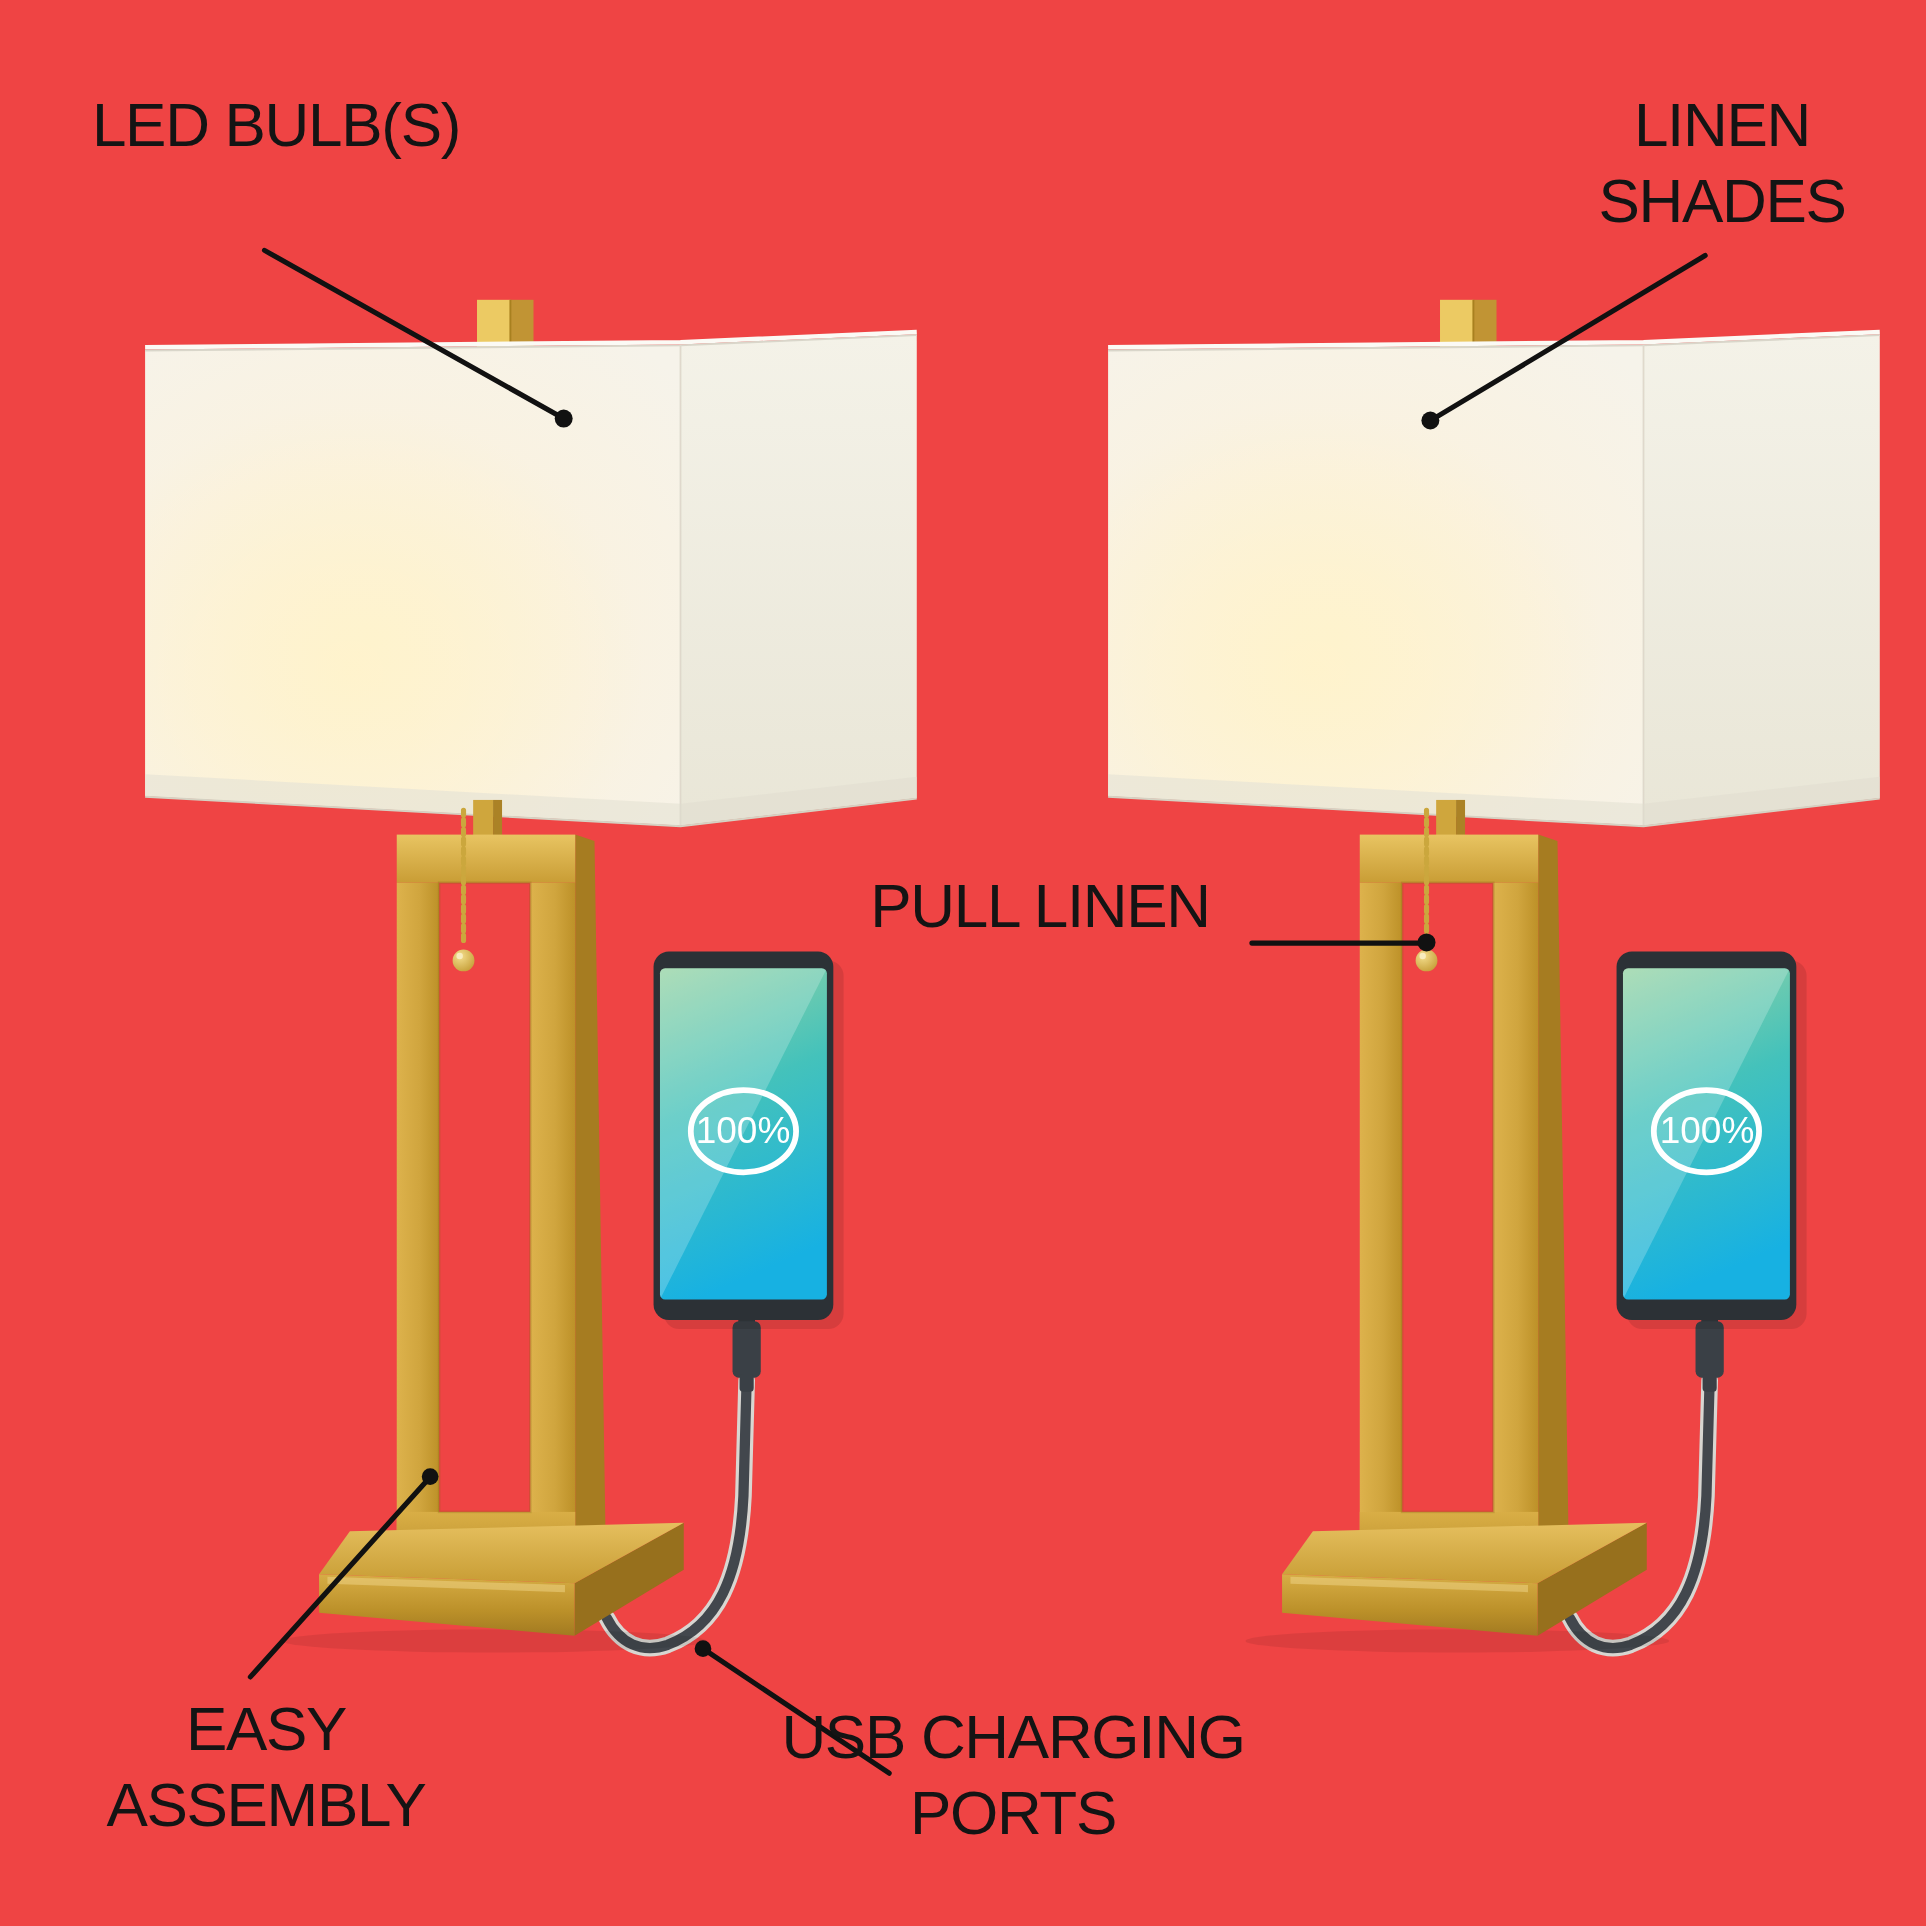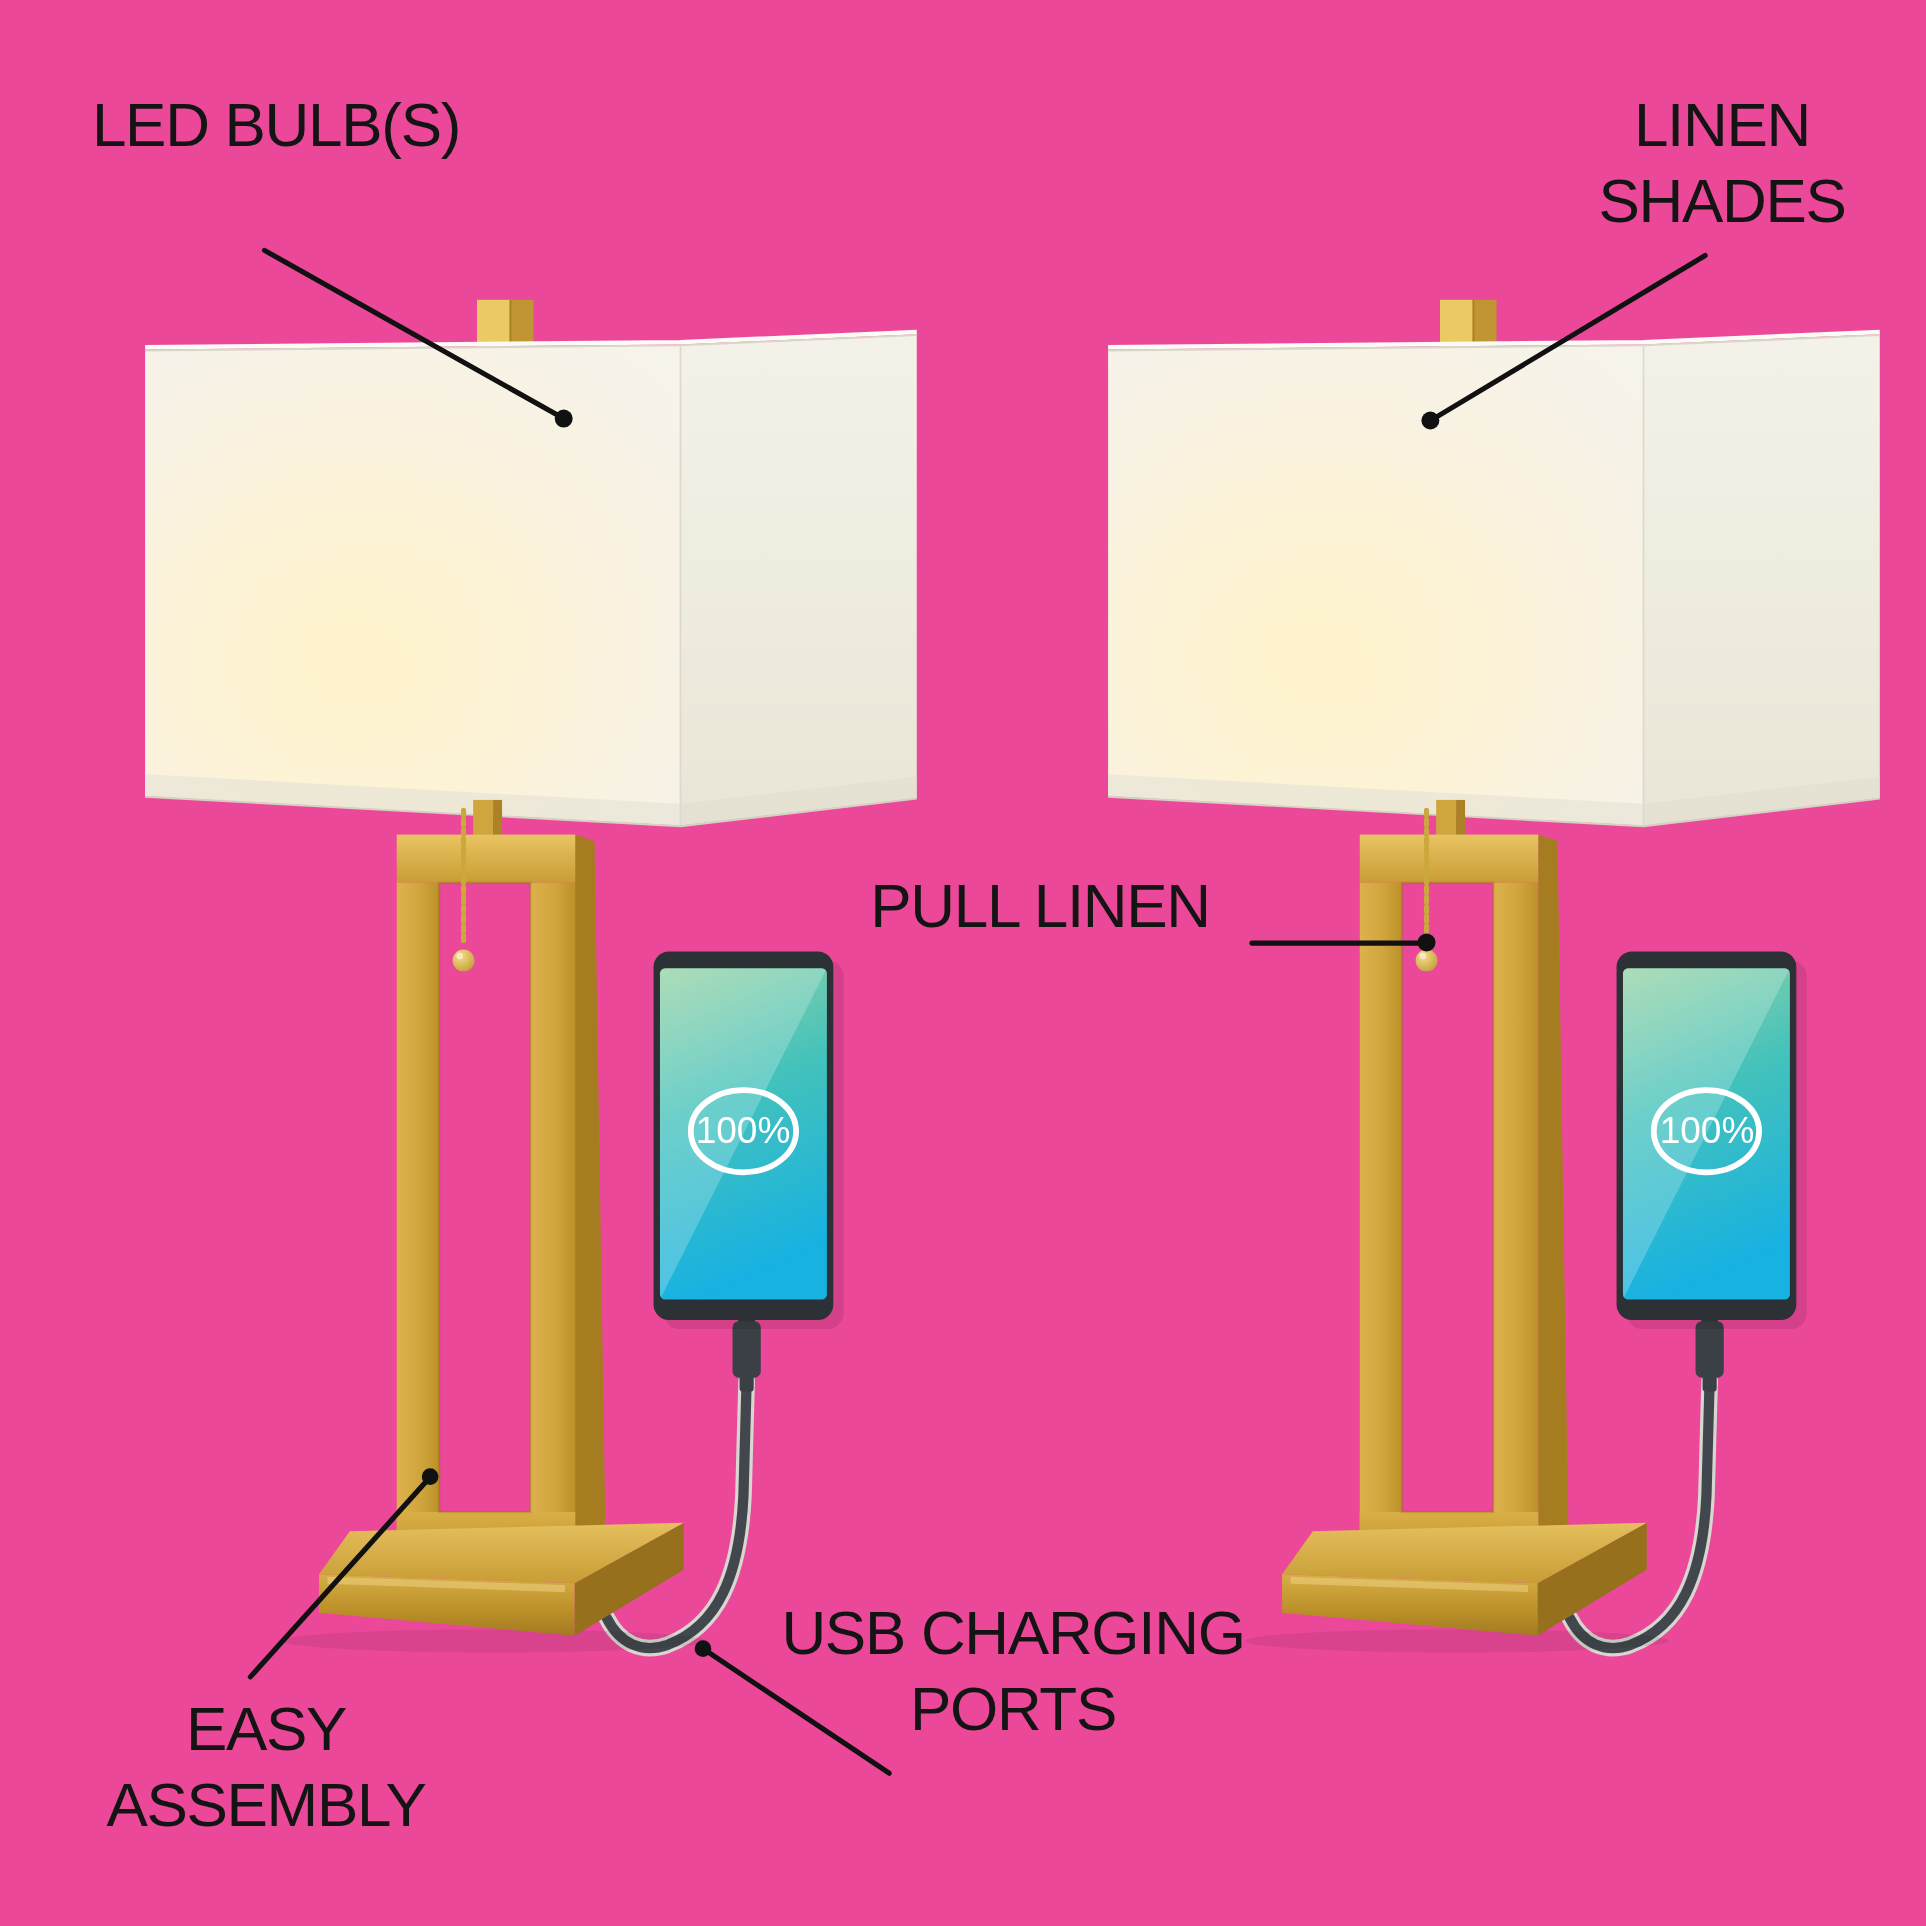--- a/index.html
+++ b/index.html
@@ -1,19 +1,19 @@
 <!DOCTYPE html>
 <html style="font-size:10.3px"><head>
 <meta charset="utf-8">
 <style>
   html,body{margin:0;padding:0;}
   .canvas{
     position:relative;
     width:1926px;height:1926px;
-    background:#ec4899;
+    background:#ef4444;
     overflow:hidden;
     font-family:"Liberation Sans", sans-serif;
   }
   .canvas svg{position:absolute;left:0;top:0;}
   .callout{
     position:absolute;
     transform:translateX(-50%);
     text-align:center;
     color:#141414;
     font-size:62px;
@@ -187,21 +187,21 @@
 
   <div class="callout" style="left:1040px; top:868px;">
     <span>PULL LINEN</span>
   </div>
 
   <div class="callout" style="left:266px; top:1691px;">
     <span>EASY</span>
     <span>ASSEMBLY</span>
   </div>
 
-  <div class="callout" style="left:1013px; top:1595px;">
+  <div class="callout" style="left:1013px; top:1699px;">
     <span>USB CHARGING</span>
     <span>PORTS</span>
   </div>
 
   <div class="battery-badge" style="left:743px; top:1131px;">100%</div>
   <div class="battery-badge" style="left:1707px; top:1131px;">100%</div>
 
 </div>
 
 

